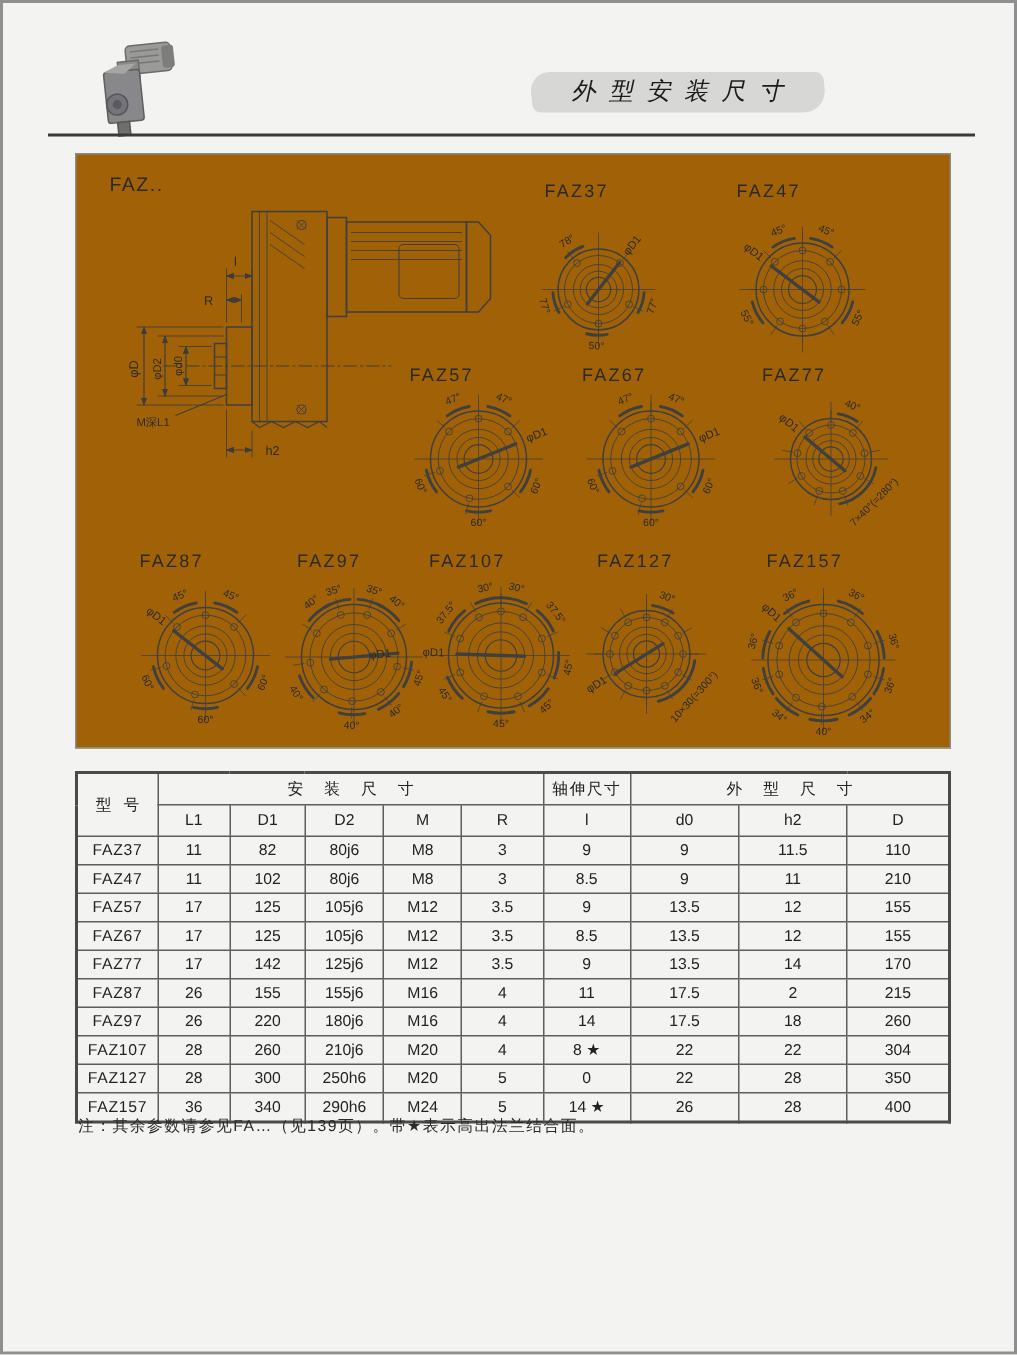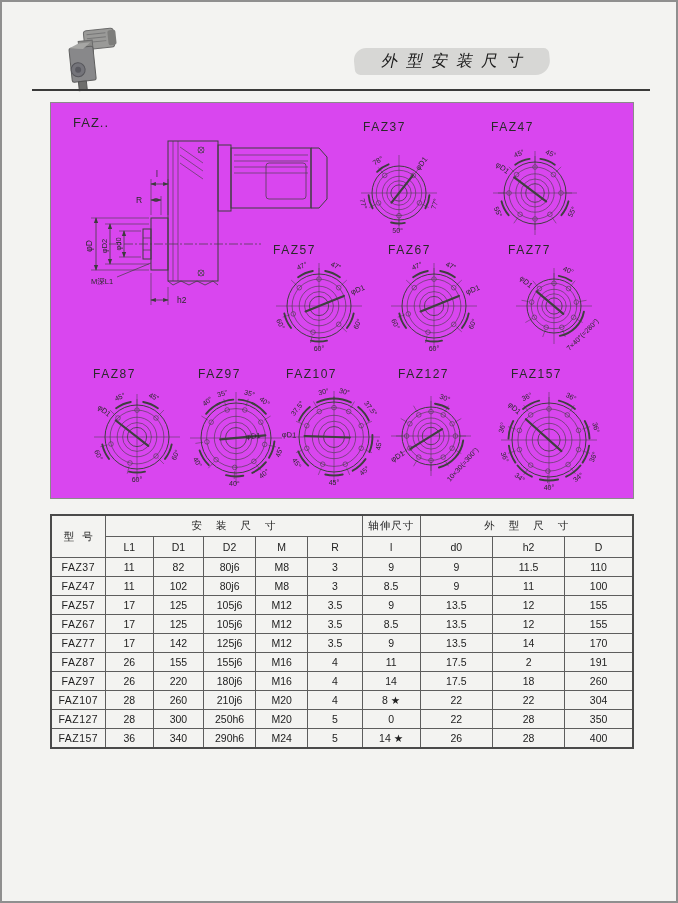--- a/index.html
+++ b/index.html
@@ -18,21 +18,21 @@
     display:flex;align-items:center;justify-content:center;
   }
   .banner span{
     display:inline-block;transform:skewX(-18deg);
     font-size:16px;letter-spacing:9px;color:#1a1a1a;white-space:nowrap;padding-left:9px;
   }
   .header-rule{position:absolute;left:30px;top:87px;width:618px;height:2px;background:#3a3a3a;}
   
   .panel{
     position:absolute;left:48px;top:100px;width:584px;height:397px;
-    border:1px solid #8a8a8a;box-sizing:border-box;background:#d946ef;
+    border:1px solid #8a8a8a;box-sizing:border-box;background:#a16207;
   }
   .panel svg{display:block;}
   text{fill:#2a2a2a;}
   .flange-name{font-size:12px;letter-spacing:1.5px;}
   .series{font-size:13px;letter-spacing:1px;}
   .ang{font-size:7px;}
   .phi{font-size:7.5px;}
   .dim{font-size:8.5px;}
   .dims{font-size:7.5px;}
   
@@ -587,21 +587,21 @@
           <tr>
             <td class="model">FAZ47</td>
             <td>11</td>
             <td>102</td>
             <td>80j6</td>
             <td>M8</td>
             <td>3</td>
             <td>8.5</td>
             <td>9</td>
             <td>11</td>
-            <td>100</td>
+            <td>210</td>
           </tr>
           <tr>
             <td class="model">FAZ57</td>
             <td>17</td>
             <td>125</td>
             <td>105j6</td>
             <td>M12</td>
             <td>3.5</td>
             <td>9</td>
             <td>13.5</td>
@@ -635,21 +635,21 @@
           <tr>
             <td class="model">FAZ87</td>
             <td>26</td>
             <td>155</td>
             <td>155j6</td>
             <td>M16</td>
             <td>4</td>
             <td>11</td>
             <td>17.5</td>
             <td>2</td>
-            <td>191</td>
+            <td>215</td>
           </tr>
           <tr>
             <td class="model">FAZ97</td>
             <td>26</td>
             <td>220</td>
             <td>180j6</td>
             <td>M16</td>
             <td>4</td>
             <td>14</td>
             <td>17.5</td>
@@ -689,14 +689,15 @@
             <td>5</td>
             <td>14 ★</td>
             <td>26</td>
             <td>28</td>
             <td>400</td>
           </tr>
         </tbody>
     </table>
   </div>
 
+  <div class="note">注：其余参数请参见FA…（见139页）。带★表示高出法兰结合面。</div>
 
 </div>
 
 </body></html>

